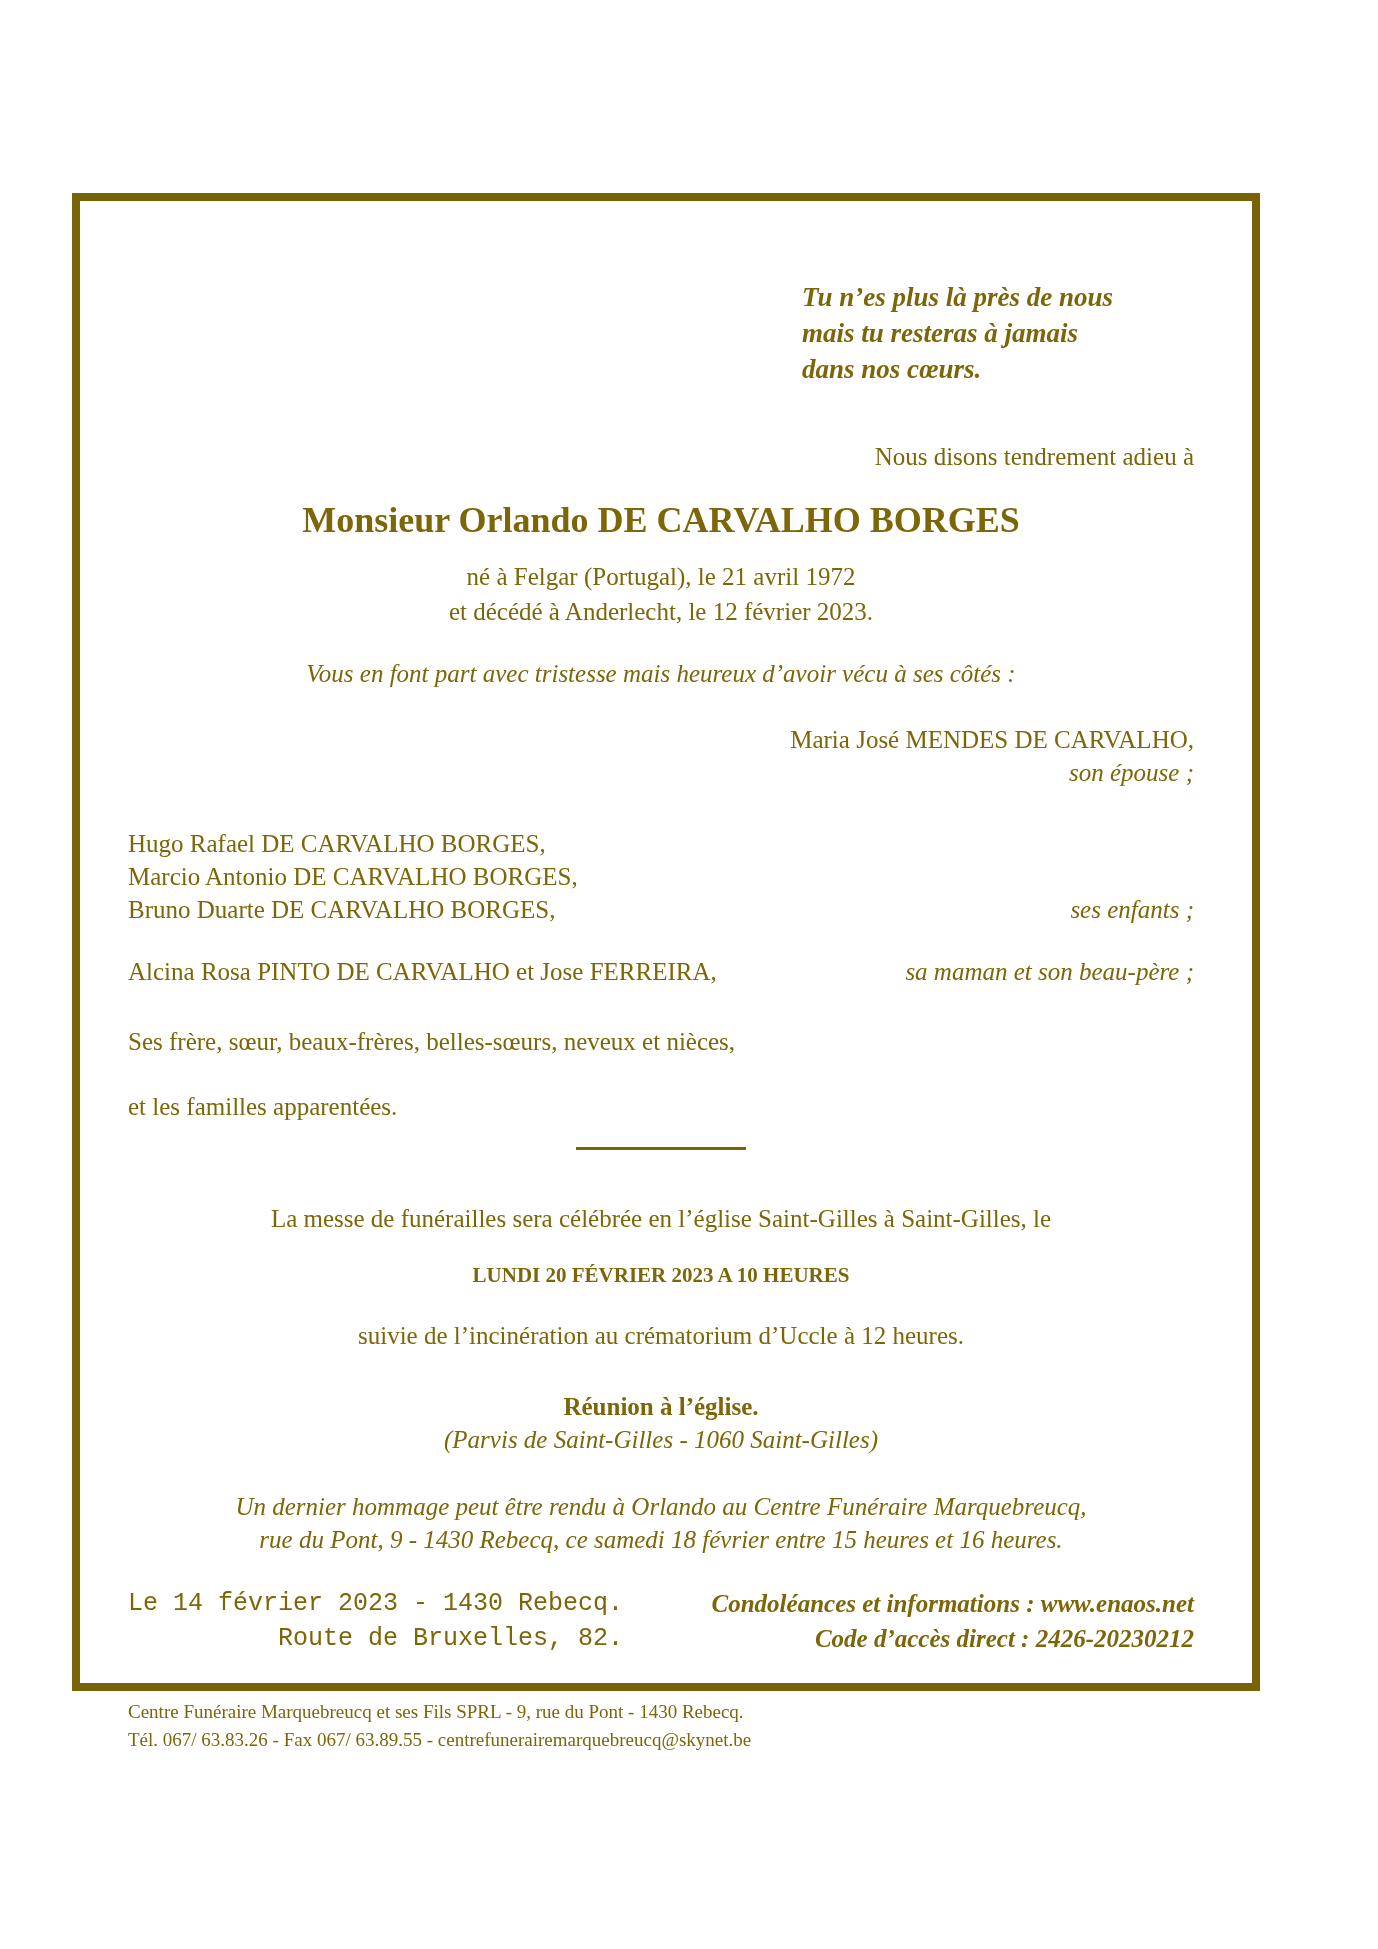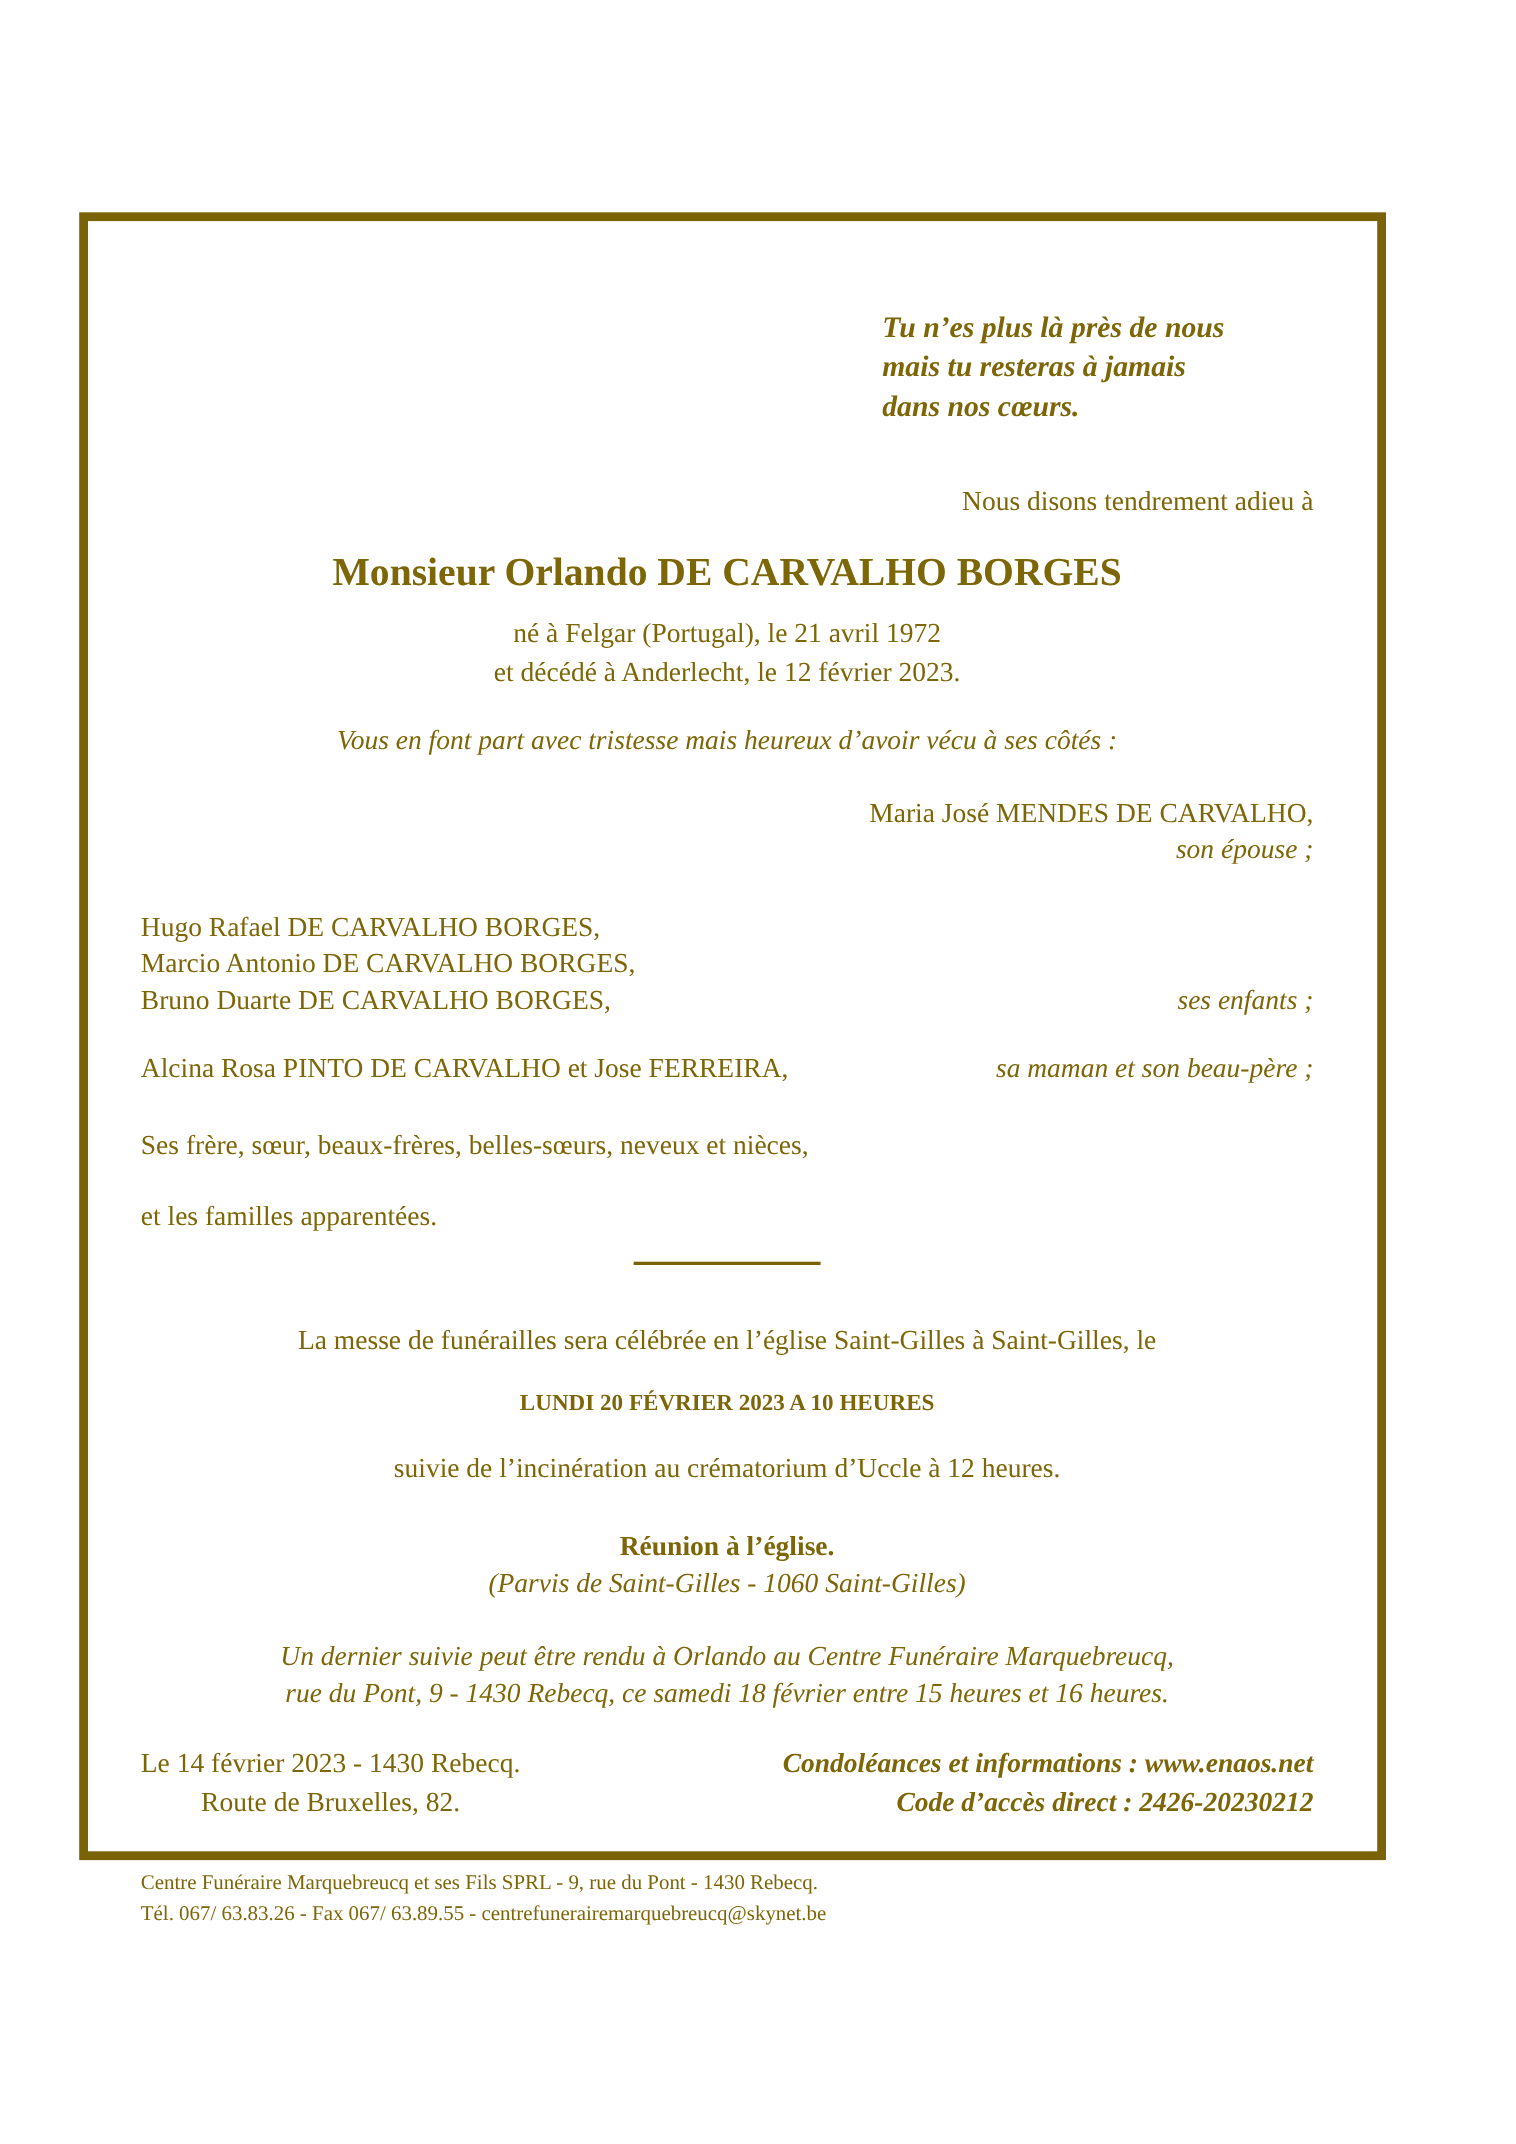--- a/index.html
+++ b/index.html
@@ -110,21 +110,21 @@
     margin-top: 34px;
     text-align: center;
     font-style: italic;
   }
   .bottom-block {
     margin-top: 30px;
     display: flex;
     justify-content: space-between;
     align-items: flex-start;
   }
-  .date-place { text-align: center; line-height: 35px; }
+  .date-place { text-align: right; line-height: 35px; font-family: Liberation Mono, monospace; }
   .condolences {
     text-align: right;
     font-weight: bold;
     font-style: italic;
     line-height: 35px;
   }
   .footer {
     margin-top: 42px;
     font-size: 19px;
     line-height: 28px;
@@ -181,21 +181,21 @@
     <div class="mass-line">La messe de funérailles sera célébrée en l’église Saint-Gilles à Saint-Gilles, le</div>
 
     <div class="mass-datetime">LUNDI 20 FÉVRIER 2023 A 10 HEURES</div>
 
     <div class="cremation">suivie de l’incinération au crématorium d’Uccle à 12 heures.</div>
 
     <div class="meeting">Réunion à l’église.</div>
     <div class="meeting-loc">(Parvis de Saint-Gilles - 1060 Saint-Gilles)</div>
 
     <div class="homage">
-      <div>Un dernier suivie peut être rendu à Orlando au Centre Funéraire Marquebreucq,</div>
+      <div>Un dernier hommage peut être rendu à Orlando au Centre Funéraire Marquebreucq,</div>
       <div>rue du Pont, 9 - 1430 Rebecq, ce samedi 18 février entre 15 heures et 16 heures.</div>
     </div>
 
     <div class="bottom-block">
       <div class="date-place">
         <div>Le 14 février 2023 - 1430 Rebecq.</div>
         <div>Route de Bruxelles, 82.</div>
       </div>
       <div class="condolences">
         <div>Condoléances et informations : www.enaos.net</div>

